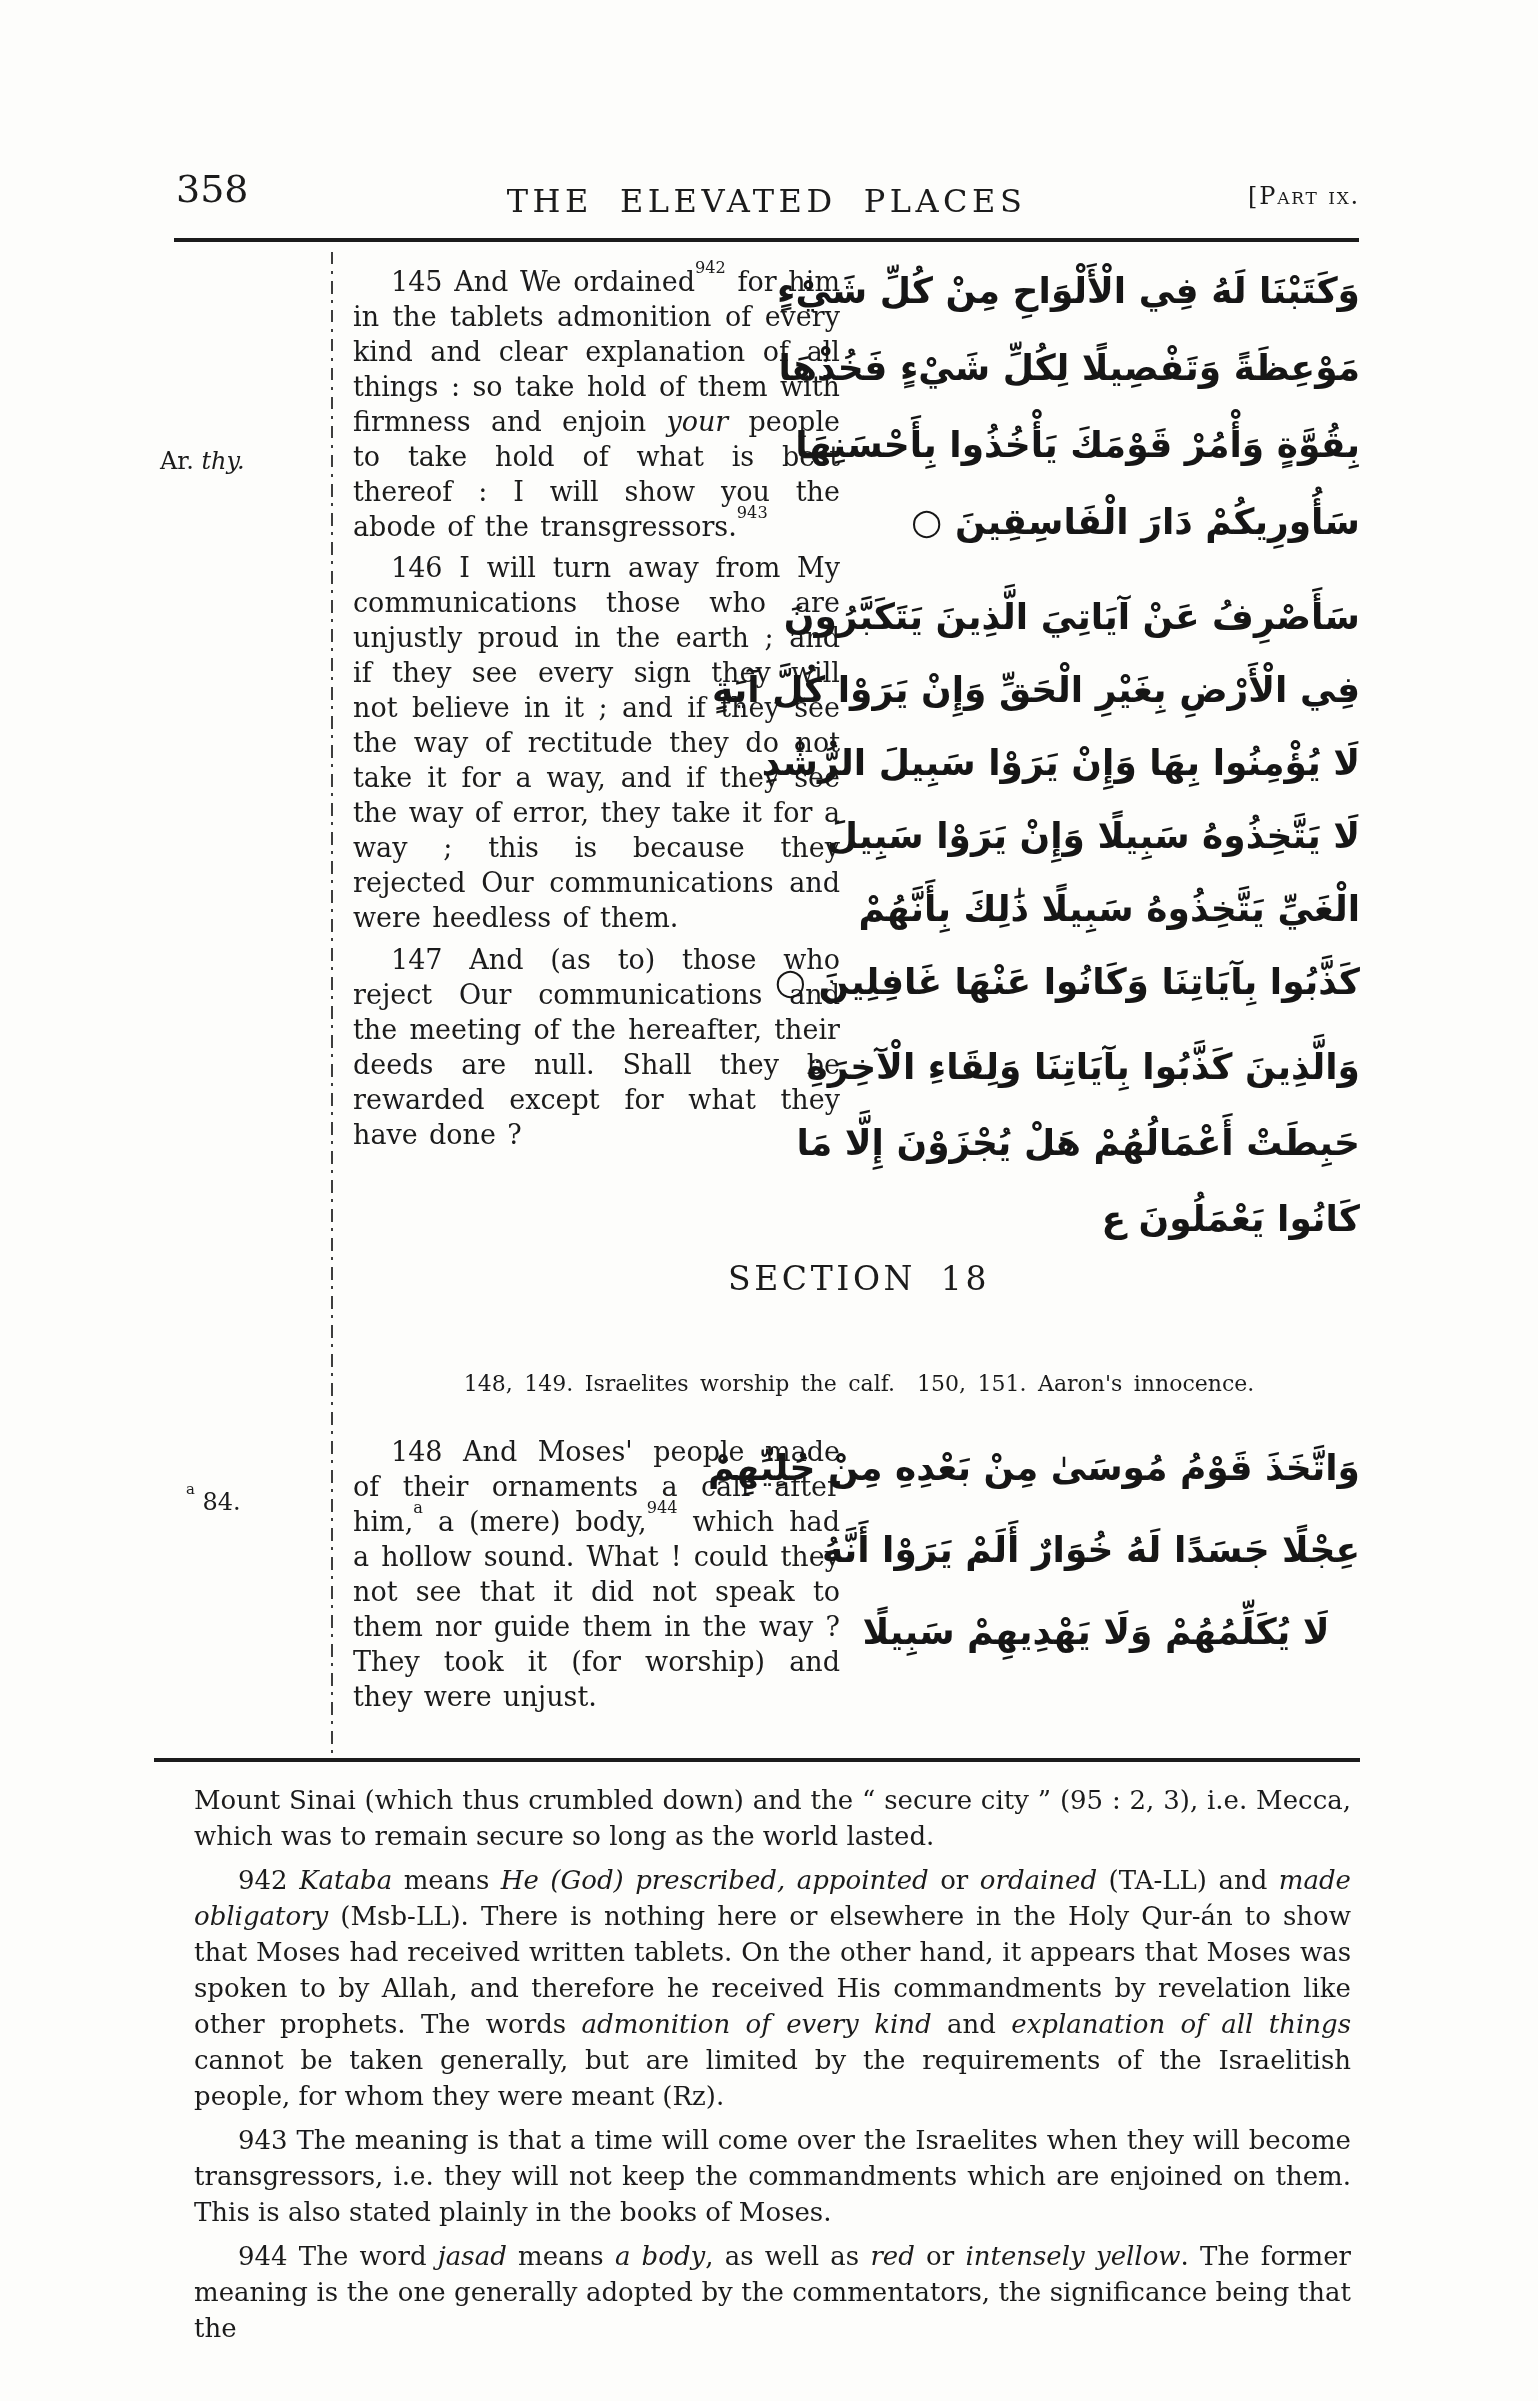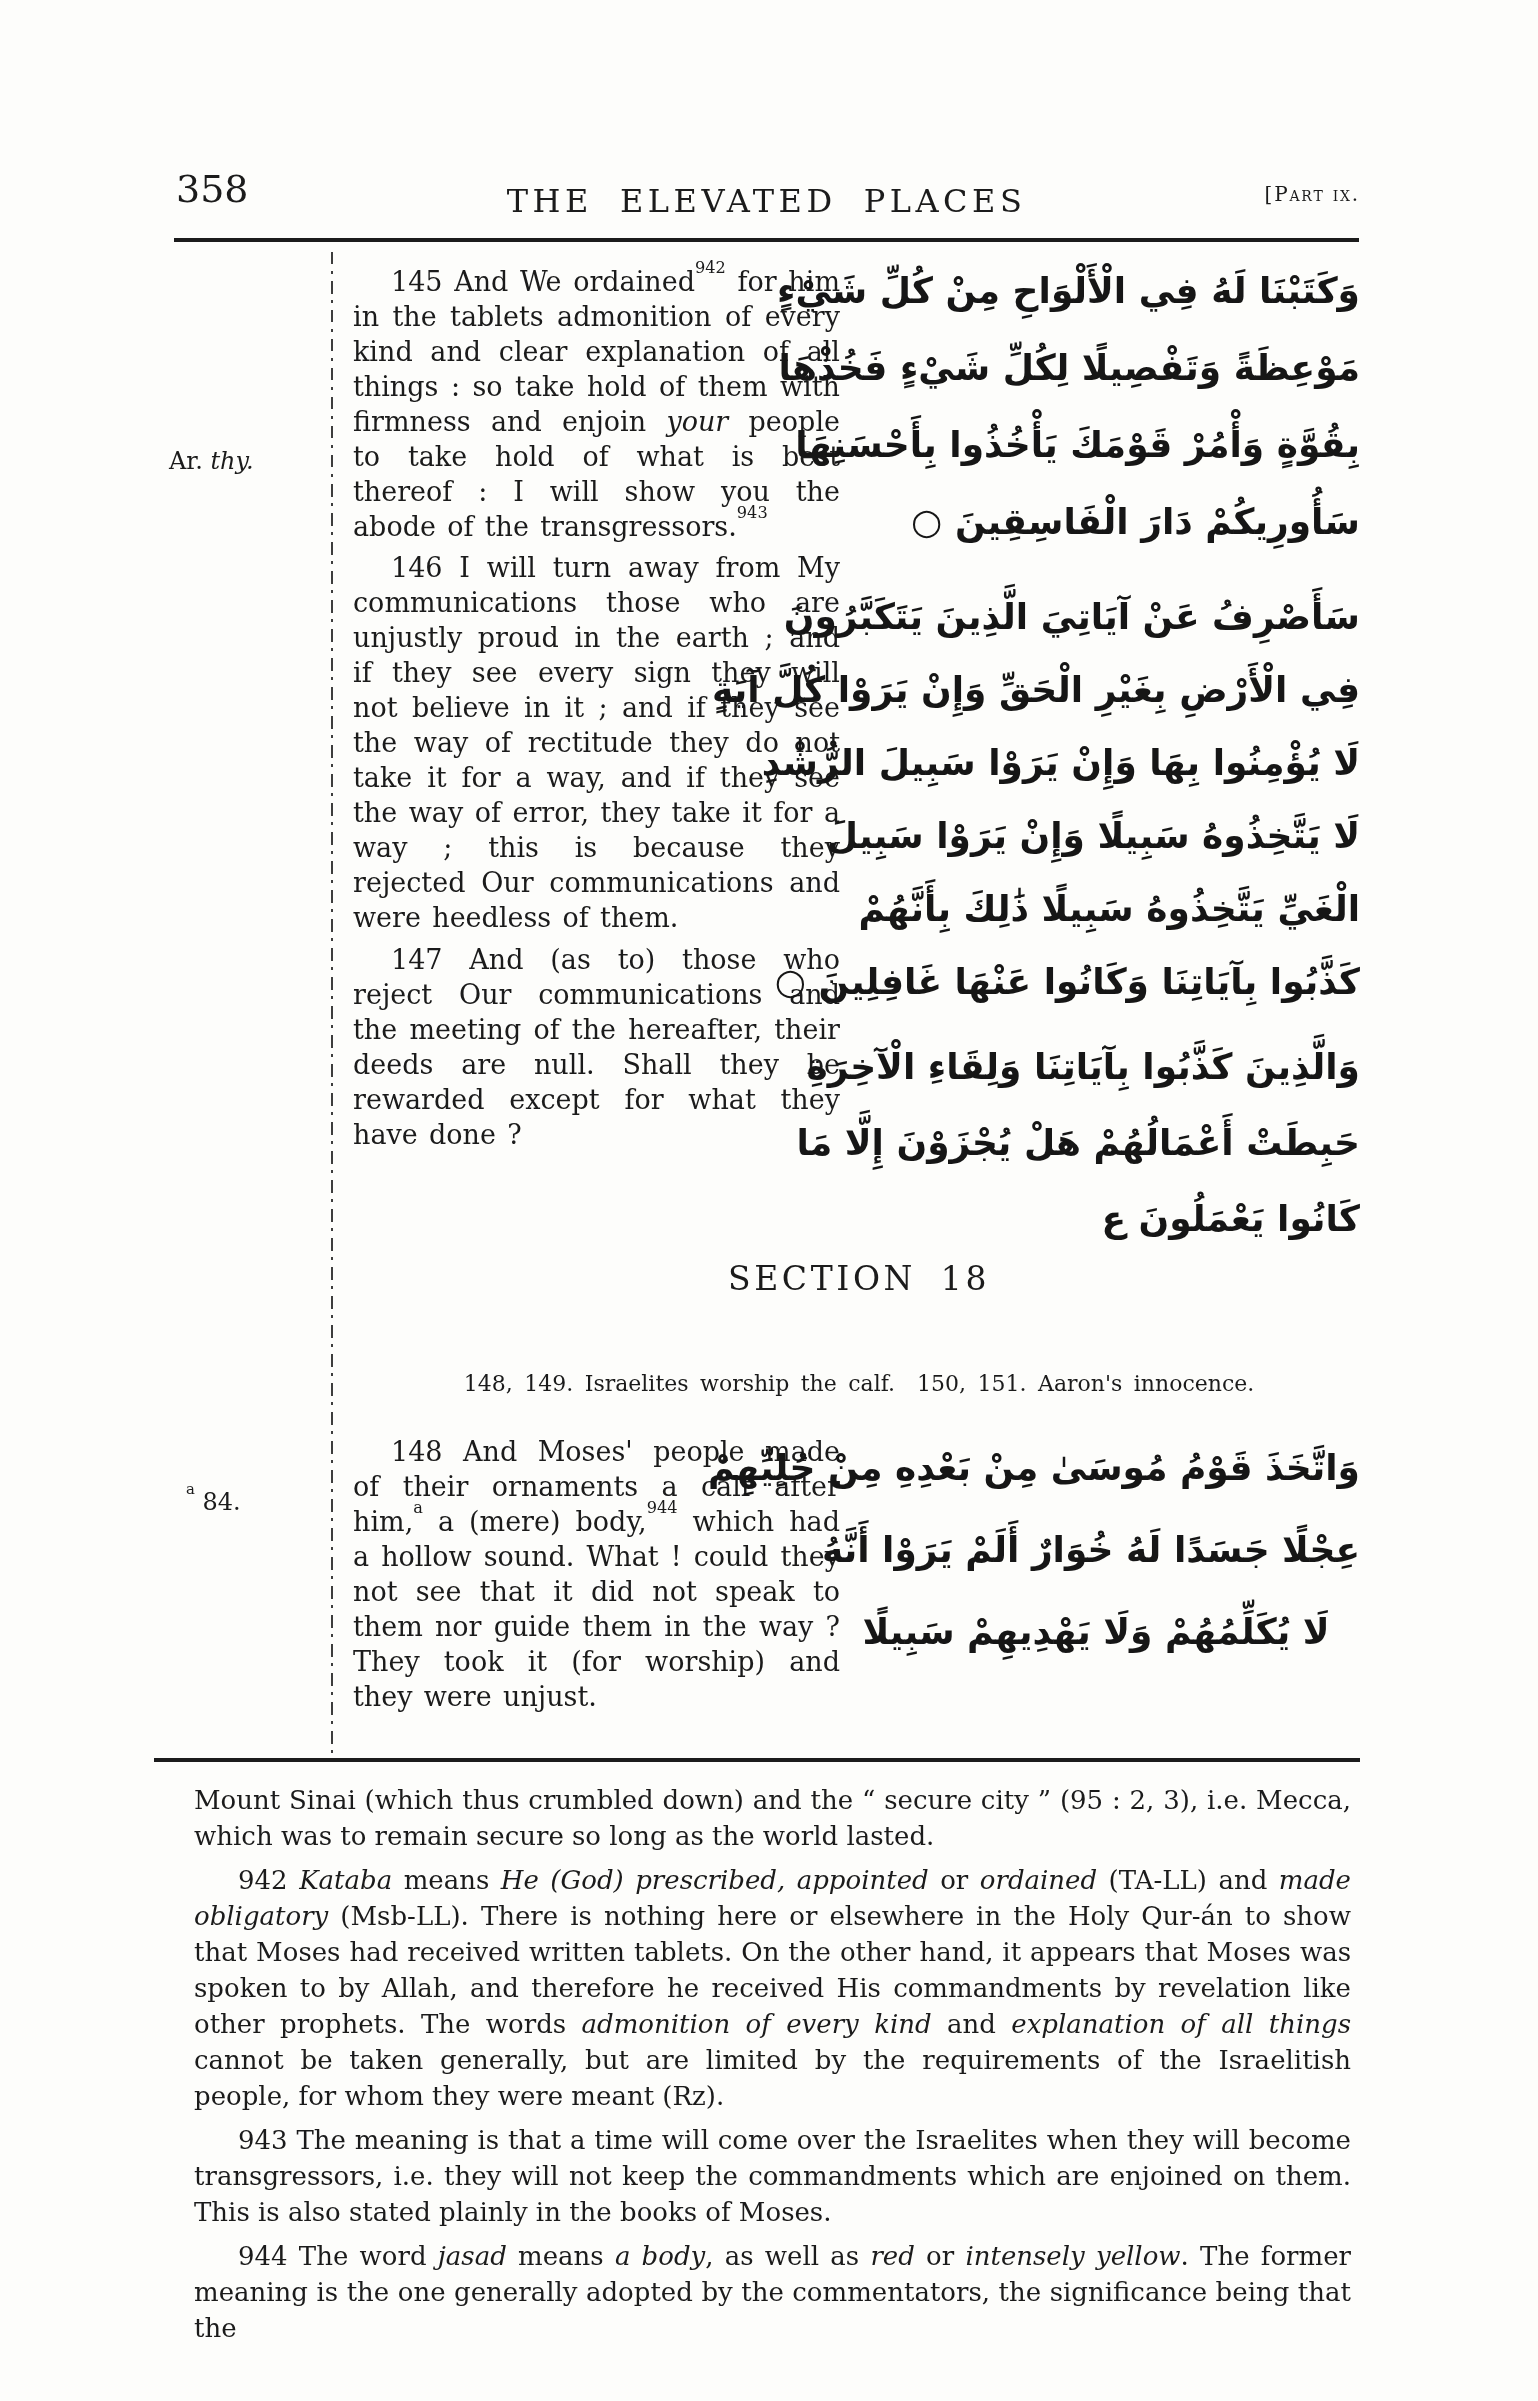--- a/index.html
+++ b/index.html
@@ -19,38 +19,38 @@
     position: absolute; left: 176px; top: 170px;
     font-size: 38px; line-height: 1;
   }
   .hdr-title {
     position: absolute; left: 174px; top: 185px; width: 1185px;
     text-align: center; font-size: 32px; line-height: 1;
     letter-spacing: 4.5px; word-spacing: 12.5px;
   }
   .hdr-part {
     position: absolute; left: 1069px; top: 184px; width: 291px;
-    text-align: right; font-size: 20px; line-height: 1;
+    text-align: right; font-size: 24px; line-height: 1;
     font-variant: small-caps; letter-spacing: 1.8px;
   }
 
   
   .rule { position: absolute; height: 3.6px; background: #1c1c1c; }
   .rule-top { left: 174px; top: 238px; width: 1185px; }
   .rule-bottom { left: 154px; top: 1758px; width: 1206px; }
   .divider {
     position: absolute; left: 331px; top: 252px; width: 1.8px; height: 1506px;
     background-image: repeating-linear-gradient(
       to bottom, #3d3d3d 0 12.5px, transparent 12.5px 19px,
       #3d3d3d 19px 22.4px, transparent 22.4px 29px);
   }
 
   
   .margin-note { position: absolute; font-size: 24px; line-height: 1.2; }
-  .note1 { left: 169px; top: 447px; }
+  .note1 { left: 160px; top: 447px; }
   .note2 { left: 186px; top: 1488px; }
   .margin-note sup { font-size: 62%; position: relative; top: -0.45em; line-height: 0; }
 
   
   .eng-col {
     position: absolute; left: 353px; width: 487px;
     font-size: 27px; line-height: 35px;
     text-align: justify; word-spacing: 2.7px;
   }
   .eng-main { top: 264px; }

